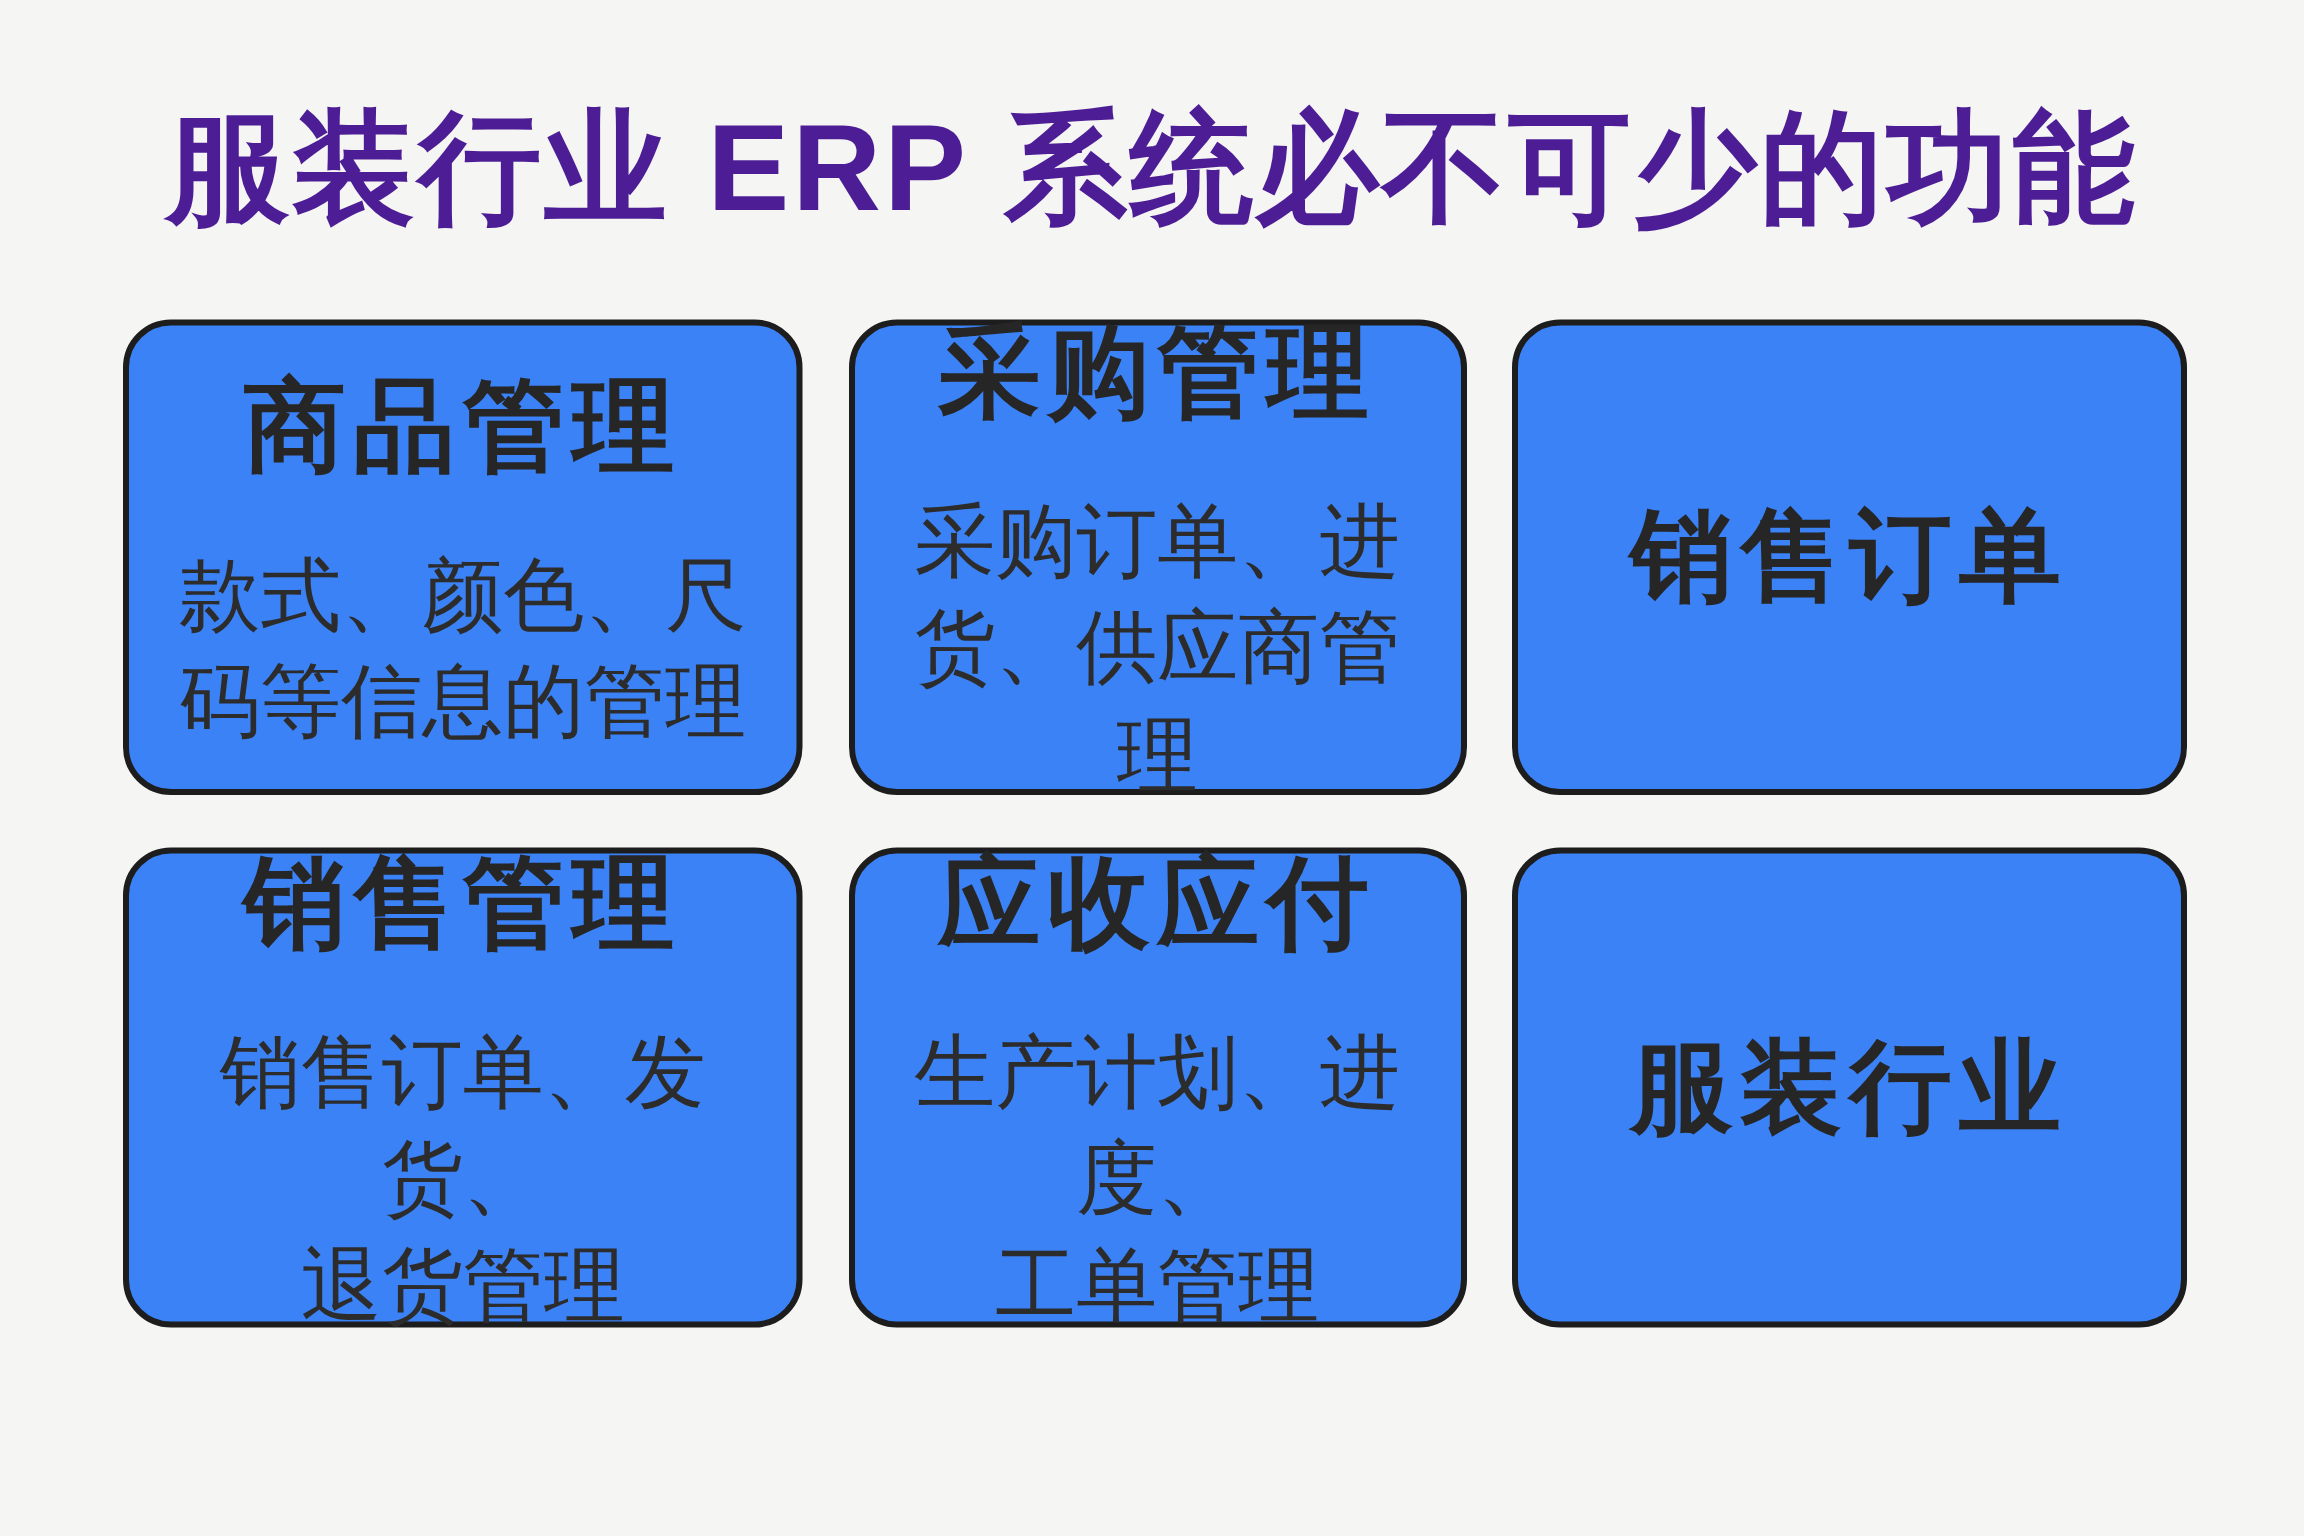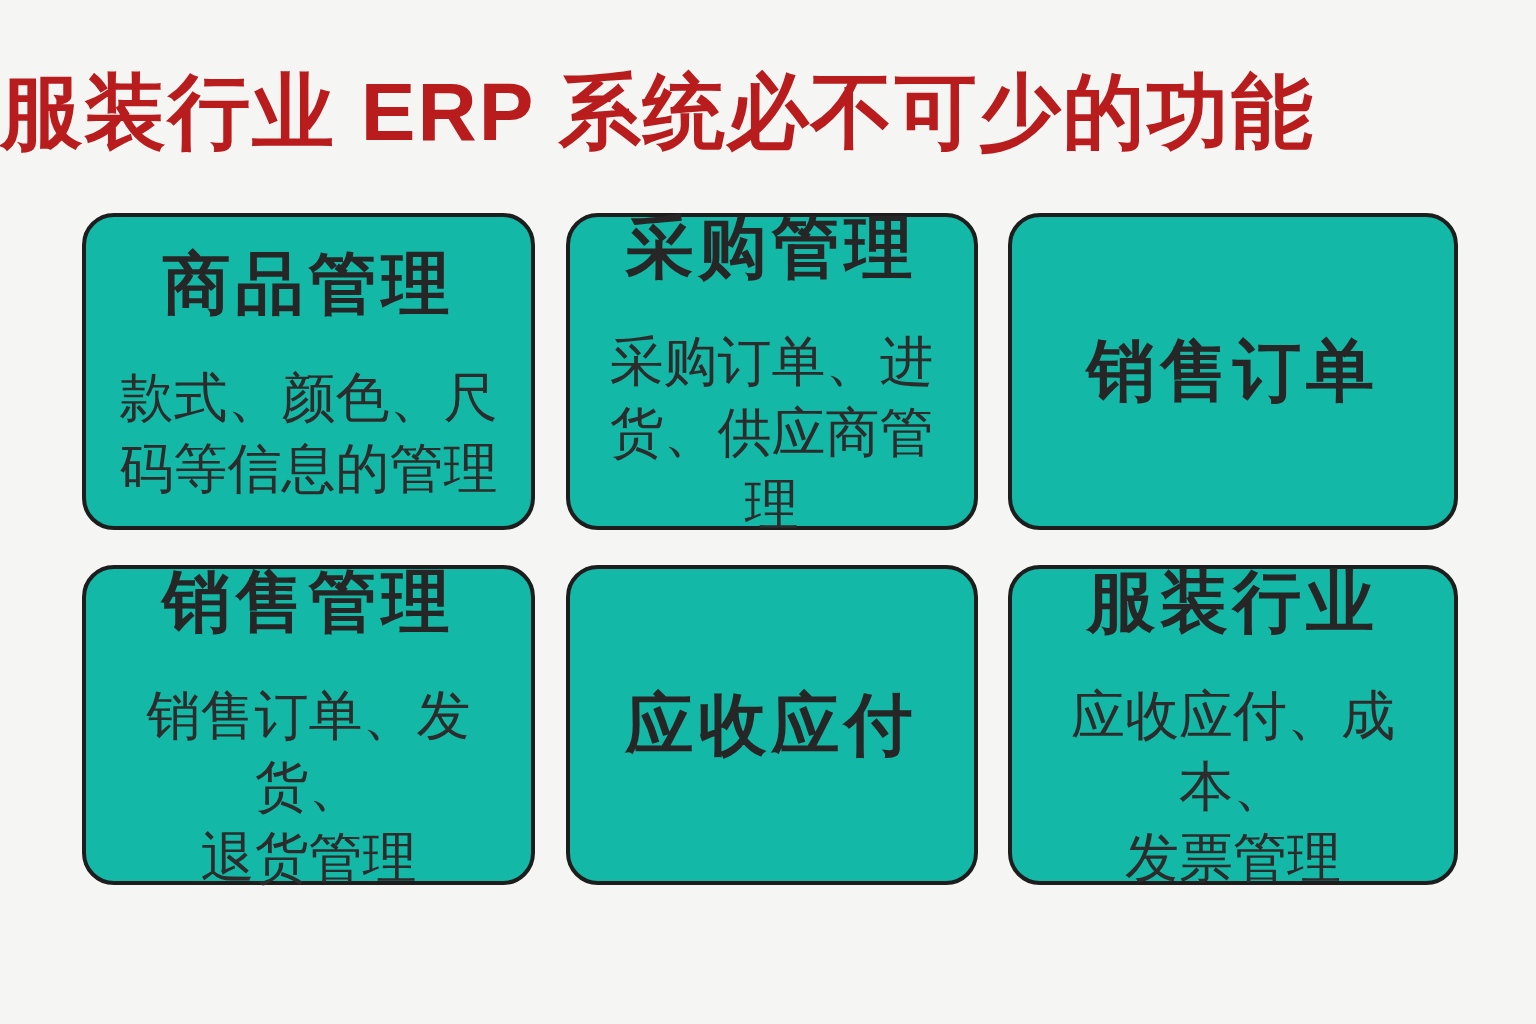--- a/index.html
+++ b/index.html
@@ -11,41 +11,41 @@
     height: 1024px;
     position: relative;
     background: #f5f5f3;
     font-family: "Liberation Sans", "DejaVu Sans", sans-serif;
     color: #262626;
     overflow: hidden;
   }
   .title {
     margin: 0;
     padding-top: 58px;
-    text-align: left;
+    text-align: center;
     font-size: 82px;
     font-weight: 700;
     letter-spacing: 2px;
-    color: #b91c1c;
+    color: #4c1d95;
     white-space: nowrap;
   }
   .grid {
     position: absolute;
     left: 82px;
     top: 213px;
     width: 1376px;
     display: grid;
     grid-template-columns: 453px 412px 450px;
     grid-template-rows: 317px 320px;
     row-gap: 35px;
     justify-content: space-between;
   }
   .card {
     box-sizing: border-box;
-    background: #14b8a6;
+    background: #3b82f6;
     border: 4px solid #1d1d1d;
     border-radius: 32px;
     display: flex;
     flex-direction: column;
     align-items: center;
     justify-content: center;
     padding: 12px 18px;
   }
   .card-title {
     font-size: 68px;
@@ -88,22 +88,22 @@
     </div>
 
     <div class="card">
       <div class="card-title">销售管理</div>
       <div class="card-desc">销售订单、发货、
 退货管理</div>
     </div>
 
     <div class="card">
       <div class="card-title">应收应付</div>
+      <div class="card-desc">生产计划、进度、
+工单管理</div>
     </div>
 
     <div class="card">
       <div class="card-title">服装行业</div>
-      <div class="card-desc">应收应付、成本、
-发票管理</div>
     </div>
 
   </div>
 </div>
 
 </body></html>

